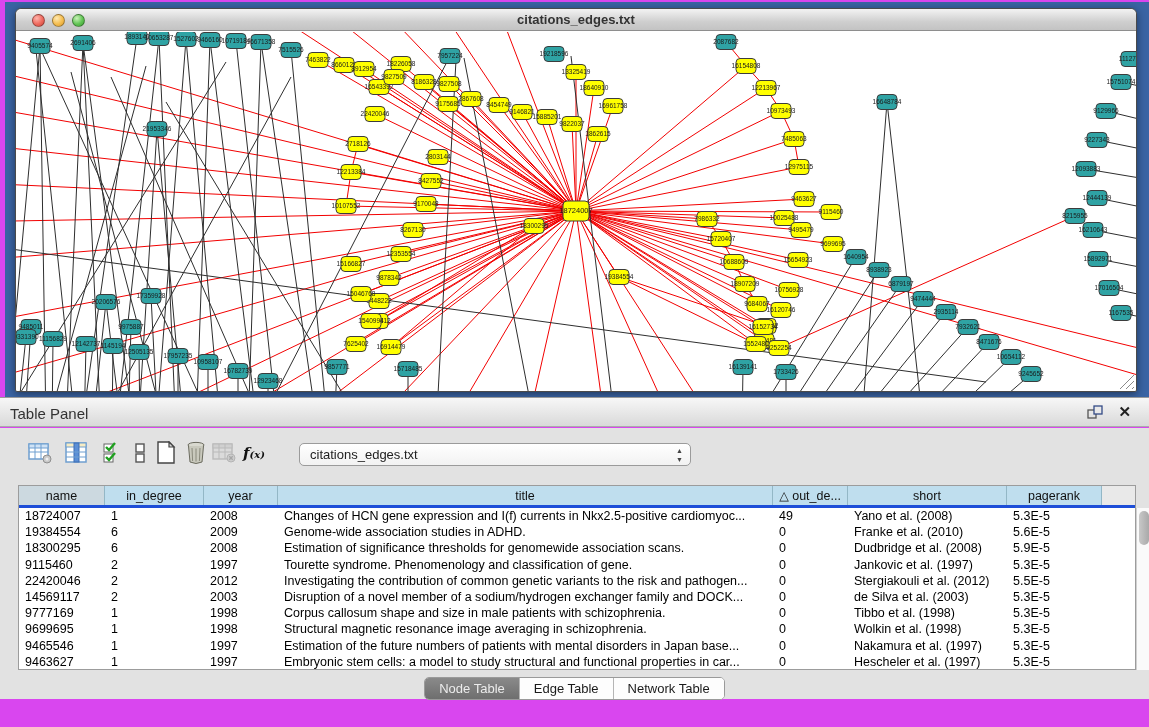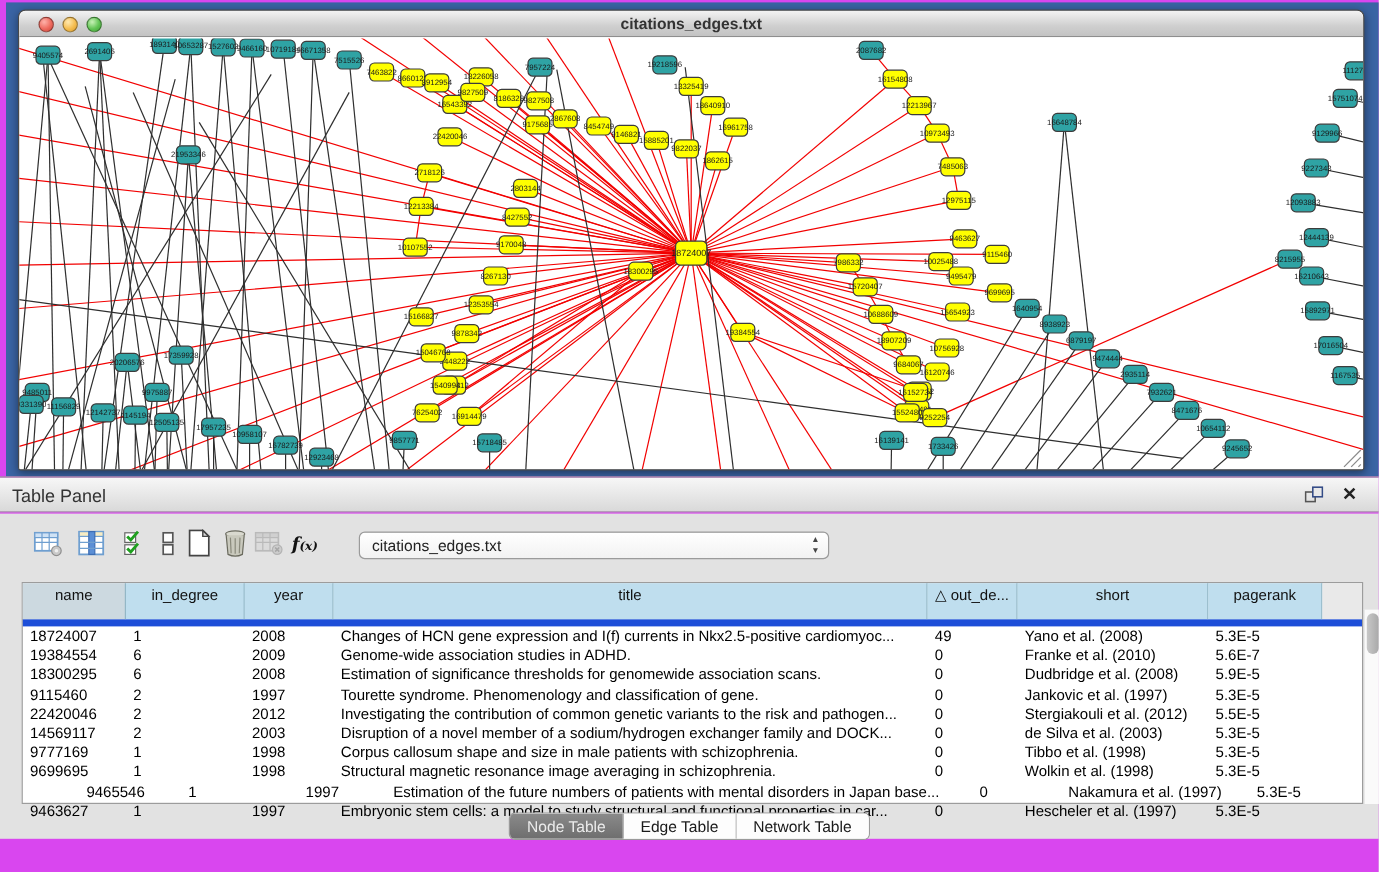--- a/index.html
+++ b/index.html
@@ -30,21 +30,21 @@
 
   
   #toolbar { position:absolute; left:0; top:12px; width:1149px; height:32px;margin-left:11px; }
   .tbtn { position:absolute; top:0; width:26px; height:26px; display:flex; align-items:center; justify-content:center; cursor:pointer; }
   #combo { position:absolute; left:288px; top:3px; width:392px; height:23px; background:linear-gradient(#ffffff,#f2f2f2);
            border:1px solid #9b9b9b; border-radius:5px; font-size:13px; color:#222; line-height:21px; padding-left:10px; cursor:pointer; }
   #combo .arrows { position:absolute; right:7px; top:2px; font-size:7px; line-height:9px; color:#444; text-align:center; }
 
   
   #table { position:absolute; left:18px; top:57px; width:1118px; height:185px; background:#fff; border:1px solid #9c9c9c; }
-  #thead { display:flex; height:36px; border-bottom:6px solid #1d4ed8; }
+  #thead { display:flex; height:22px; border-bottom:3px solid #1d4ed8; }
   .th { background:#bfdeee; border-right:1px solid #93b7c6; font-size:12.5px; color:#111; text-align:center; line-height:21px;
         overflow:hidden; white-space:nowrap; cursor:pointer; }
   .th.name-col { background:#ccd9e0; }
   .trow { display:flex; height:16.2px; font-size:12.5px; color:#000; }
   .td { overflow:hidden; white-space:nowrap; padding-left:6px; line-height:16px; cursor:default; }
   #vscroll { position:absolute; right:-16px; top:22px; width:15px; height:162px; background:#fafafa; border-left:1px solid #d0d0d0; }
   #vthumb { position:absolute; left:2px; top:3px; width:10px; height:34px; background:linear-gradient(90deg,#c8c8c8,#a9a9a9);
             border-radius:6px; cursor:pointer; }
 
   
@@ -595,21 +595,21 @@
             <div class="td" style="width: 159px;">Yano et al. (2008)</div>
             <div class="td" style="width: 95px;">5.3E-5</div>
           </div>
           <div class="trow">
             <div class="td" style="width: 86px;">19384554</div>
             <div class="td" style="width: 99px;">6</div>
             <div class="td" style="width: 74px;">2009</div>
             <div class="td" style="width: 495px;">Genome-wide association studies in ADHD.</div>
             <div class="td" style="width: 75px;">0</div>
             <div class="td" style="width: 159px;">Franke et al. (2010)</div>
-            <div class="td" style="width: 95px;">5.6E-7</div>
+            <div class="td" style="width: 95px;">5.6E-5</div>
           </div>
           <div class="trow">
             <div class="td" style="width: 86px;">18300295</div>
             <div class="td" style="width: 99px;">6</div>
             <div class="td" style="width: 74px;">2008</div>
             <div class="td" style="width: 495px;">Estimation of significance thresholds for genomewide association scans.</div>
             <div class="td" style="width: 75px;">0</div>
             <div class="td" style="width: 159px;">Dudbridge et al. (2008)</div>
             <div class="td" style="width: 95px;">5.9E-5</div>
           </div>
@@ -652,21 +652,21 @@
           <div class="trow">
             <div class="td" style="width: 86px;">9699695</div>
             <div class="td" style="width: 99px;">1</div>
             <div class="td" style="width: 74px;">1998</div>
             <div class="td" style="width: 495px;">Structural magnetic resonance image averaging in schizophrenia.</div>
             <div class="td" style="width: 75px;">0</div>
             <div class="td" style="width: 159px;">Wolkin et al. (1998)</div>
             <div class="td" style="width: 95px;">5.3E-5</div>
           </div>
           <div class="trow">
-            <div class="td" style="width: 86px; margin-left: 47px;">9465546</div>
+            <div class="td" style="width: 86px;">9465546</div>
             <div class="td" style="width: 99px;">1</div>
             <div class="td" style="width: 74px;">1997</div>
             <div class="td" style="width: 495px;">Estimation of the future numbers of patients with mental disorders in Japan base...</div>
             <div class="td" style="width: 75px;">0</div>
             <div class="td" style="width: 159px;">Nakamura et al. (1997)</div>
             <div class="td" style="width: 95px;">5.3E-5</div>
           </div>
           <div class="trow">
             <div class="td" style="width: 86px;">9463627</div>
             <div class="td" style="width: 99px;">1</div>

